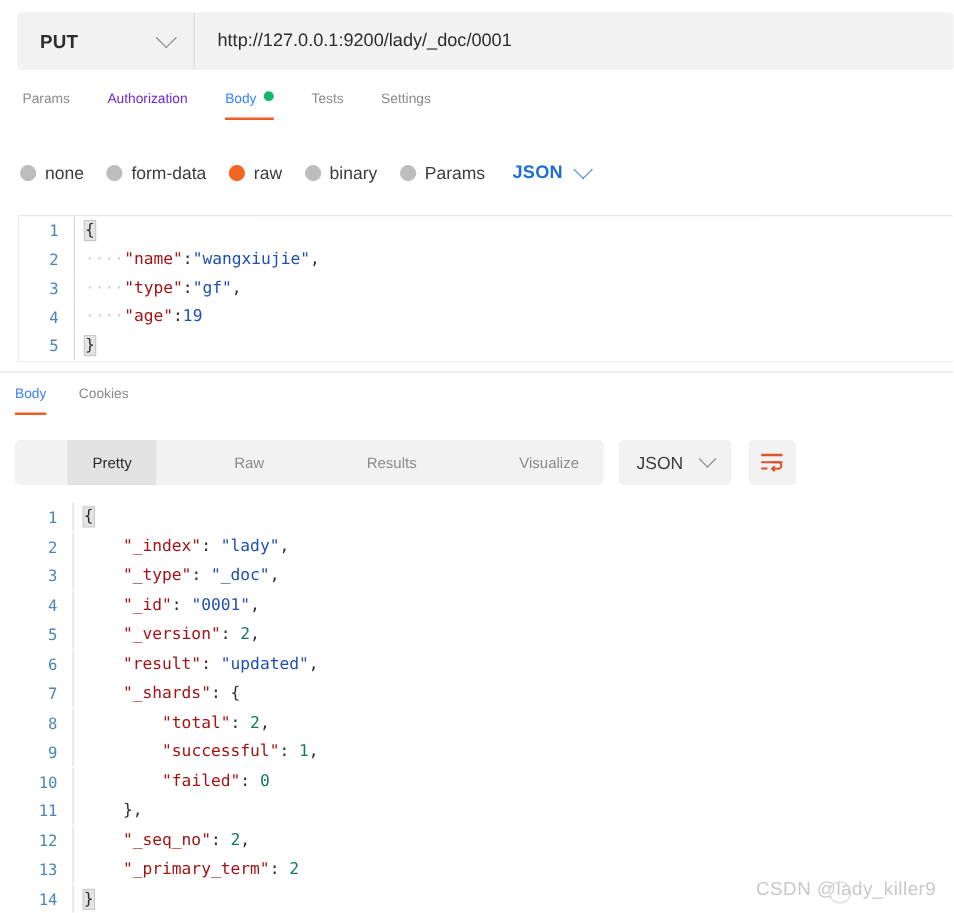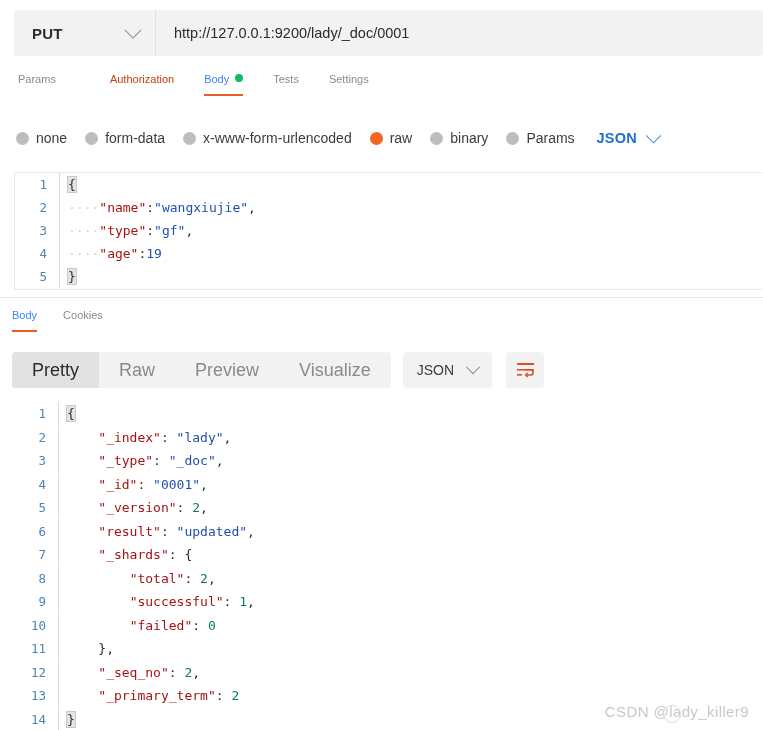--- a/index.html
+++ b/index.html
@@ -76,21 +76,21 @@
   }
   .tab {
     position: relative;
     font-size: 11px;
     color: #8a8a8a;
     padding: 3px 0 11px 0;
     margin-right: 30px;
     cursor: pointer;
     white-space: nowrap;
   }
-  .tab.dark { color: #c2410c; margin-left: 24px; }
+  .tab.dark { color: #6d28d9; }
   .tab.active { color: #3b82f6; }
   .tab.active::after {
     content: "";
     position: absolute;
     left: 0; right: 0; bottom: 0;
     height: 2.5px;
     background: #ef5b25;
   }
   .tab .cnt-green { color: #2f9e54; }
   .dot-green {
@@ -233,24 +233,25 @@
     display: flex;
     background: #f2f2f2;
     border-radius: 4px;
     overflow: hidden;
     height: 36px;
   }
   .seg-btn {
     display: flex;
     align-items: center;
     padding: 0 20px;
-    font-size: 18px;
+    font-size: 12px;
     color: #8a8a8a;
     cursor: pointer;
     white-space: nowrap;
+    margin-left: 42px;
   }
   .seg-btn.sel {
     background: #e2e2e2;
     color: #2b2b2b;
   }
   .fmt-select {
     display: flex;
     align-items: center;
     height: 36px;
     background: #f2f2f2;
@@ -338,24 +339,20 @@
 
 <div class="radio-row">
   <div id="radio-list" style="display:flex;align-items:flex-end;">
       <div class="radio-item">
         <span class="radio-dot"></span>
         <span class="radio-label">none</span>
       </div>
       <div class="radio-item">
         <span class="radio-dot"></span>
         <span class="radio-label">form-data</span>
-      </div>
-      <div class="radio-item">
-        <span class="radio-dot"></span>
-        <span class="radio-label">x-www-form-urlencoded</span>
       </div>
       <div class="radio-item">
         <span class="radio-dot sel"></span>
         <span class="radio-label">raw</span>
       </div>
       <div class="radio-item">
         <span class="radio-dot"></span>
         <span class="radio-label">binary</span>
       </div>
       <div class="radio-item">
@@ -377,21 +374,21 @@
 
 <div class="res-tabs" id="res-tabs">
     <div class="tab active"><span>Body</span></div>
     <div class="tab"><span>Cookies</span></div>
   </div>
 
 <div class="res-toolbar">
   <div class="seg" id="view-modes">
       <div class="seg-btn sel">Pretty</div>
       <div class="seg-btn">Raw</div>
-      <div class="seg-btn">Preview</div>
+      <div class="seg-btn">Results</div>
       <div class="seg-btn">Visualize</div>
     </div>
   <div class="fmt-select">
     <span class="lbl">JSON</span>
     <span class="chev"></span>
   </div>
   <div class="wrap-btn">
     <svg width="19" height="17" viewBox="0 0 19 17">
       <rect x="1" y="1" width="17" height="2" fill="#d9532c"></rect>
       <rect x="1" y="7" width="17" height="1.6" fill="#d9532c"></rect>

